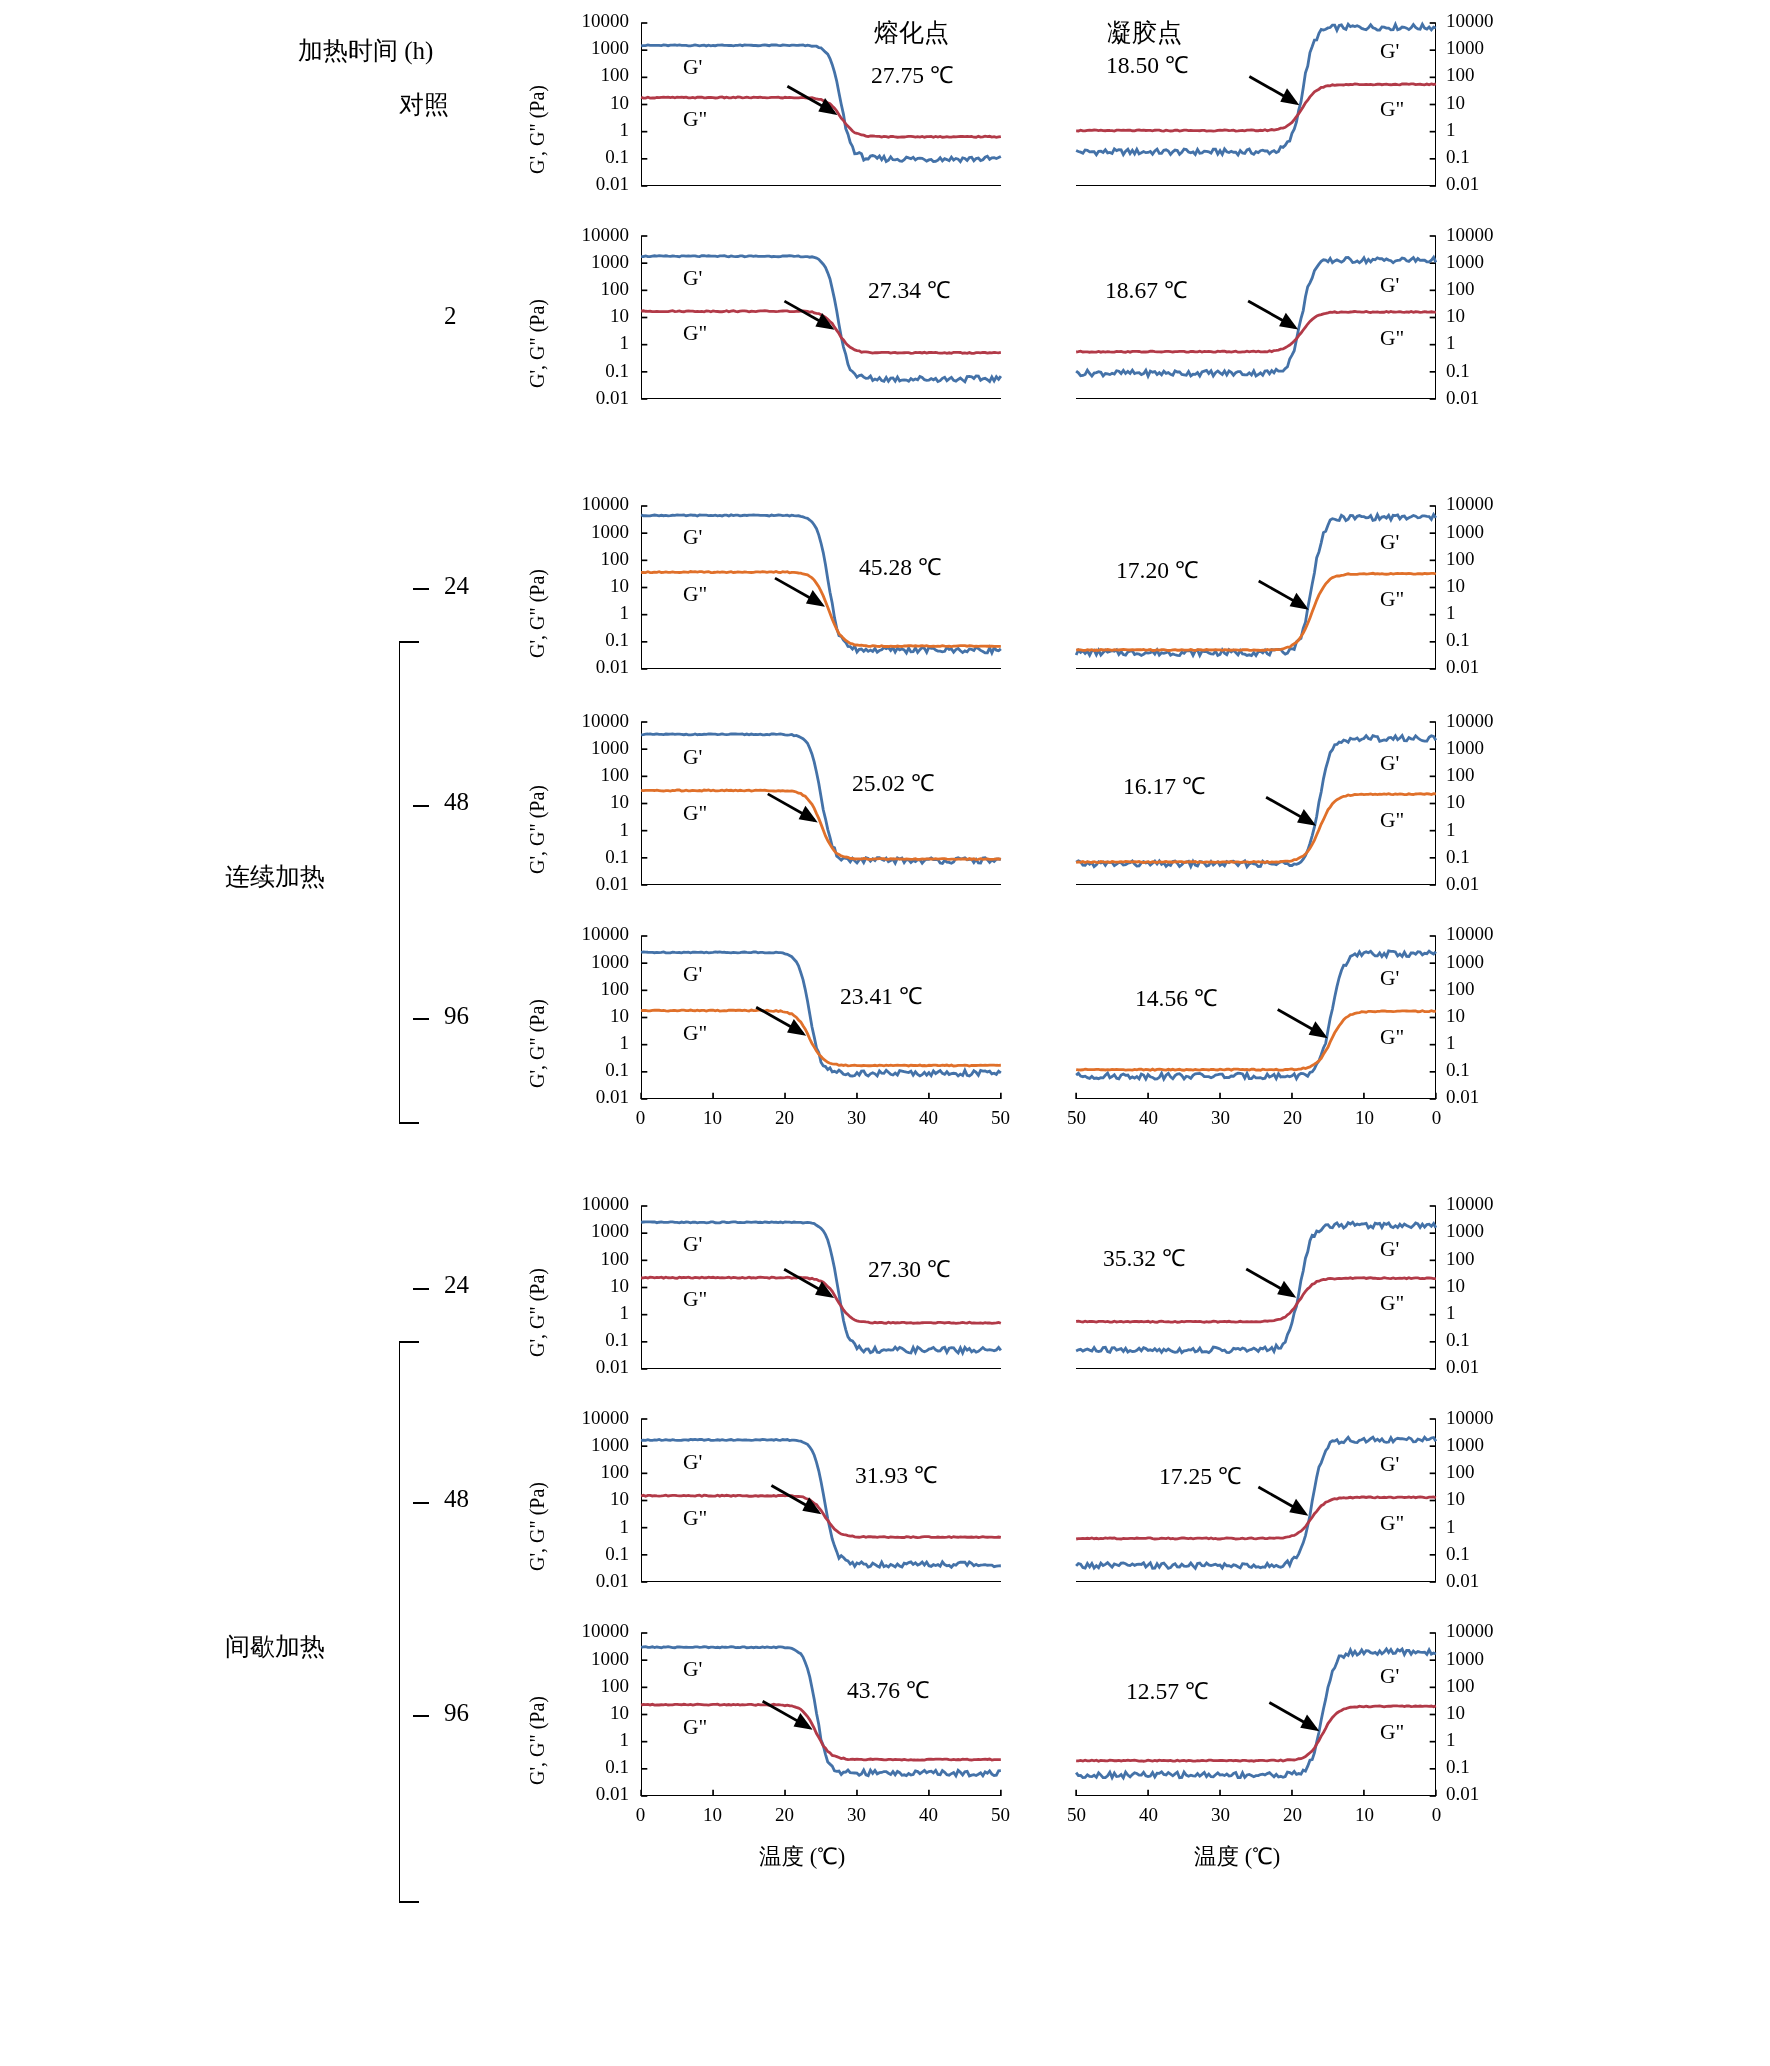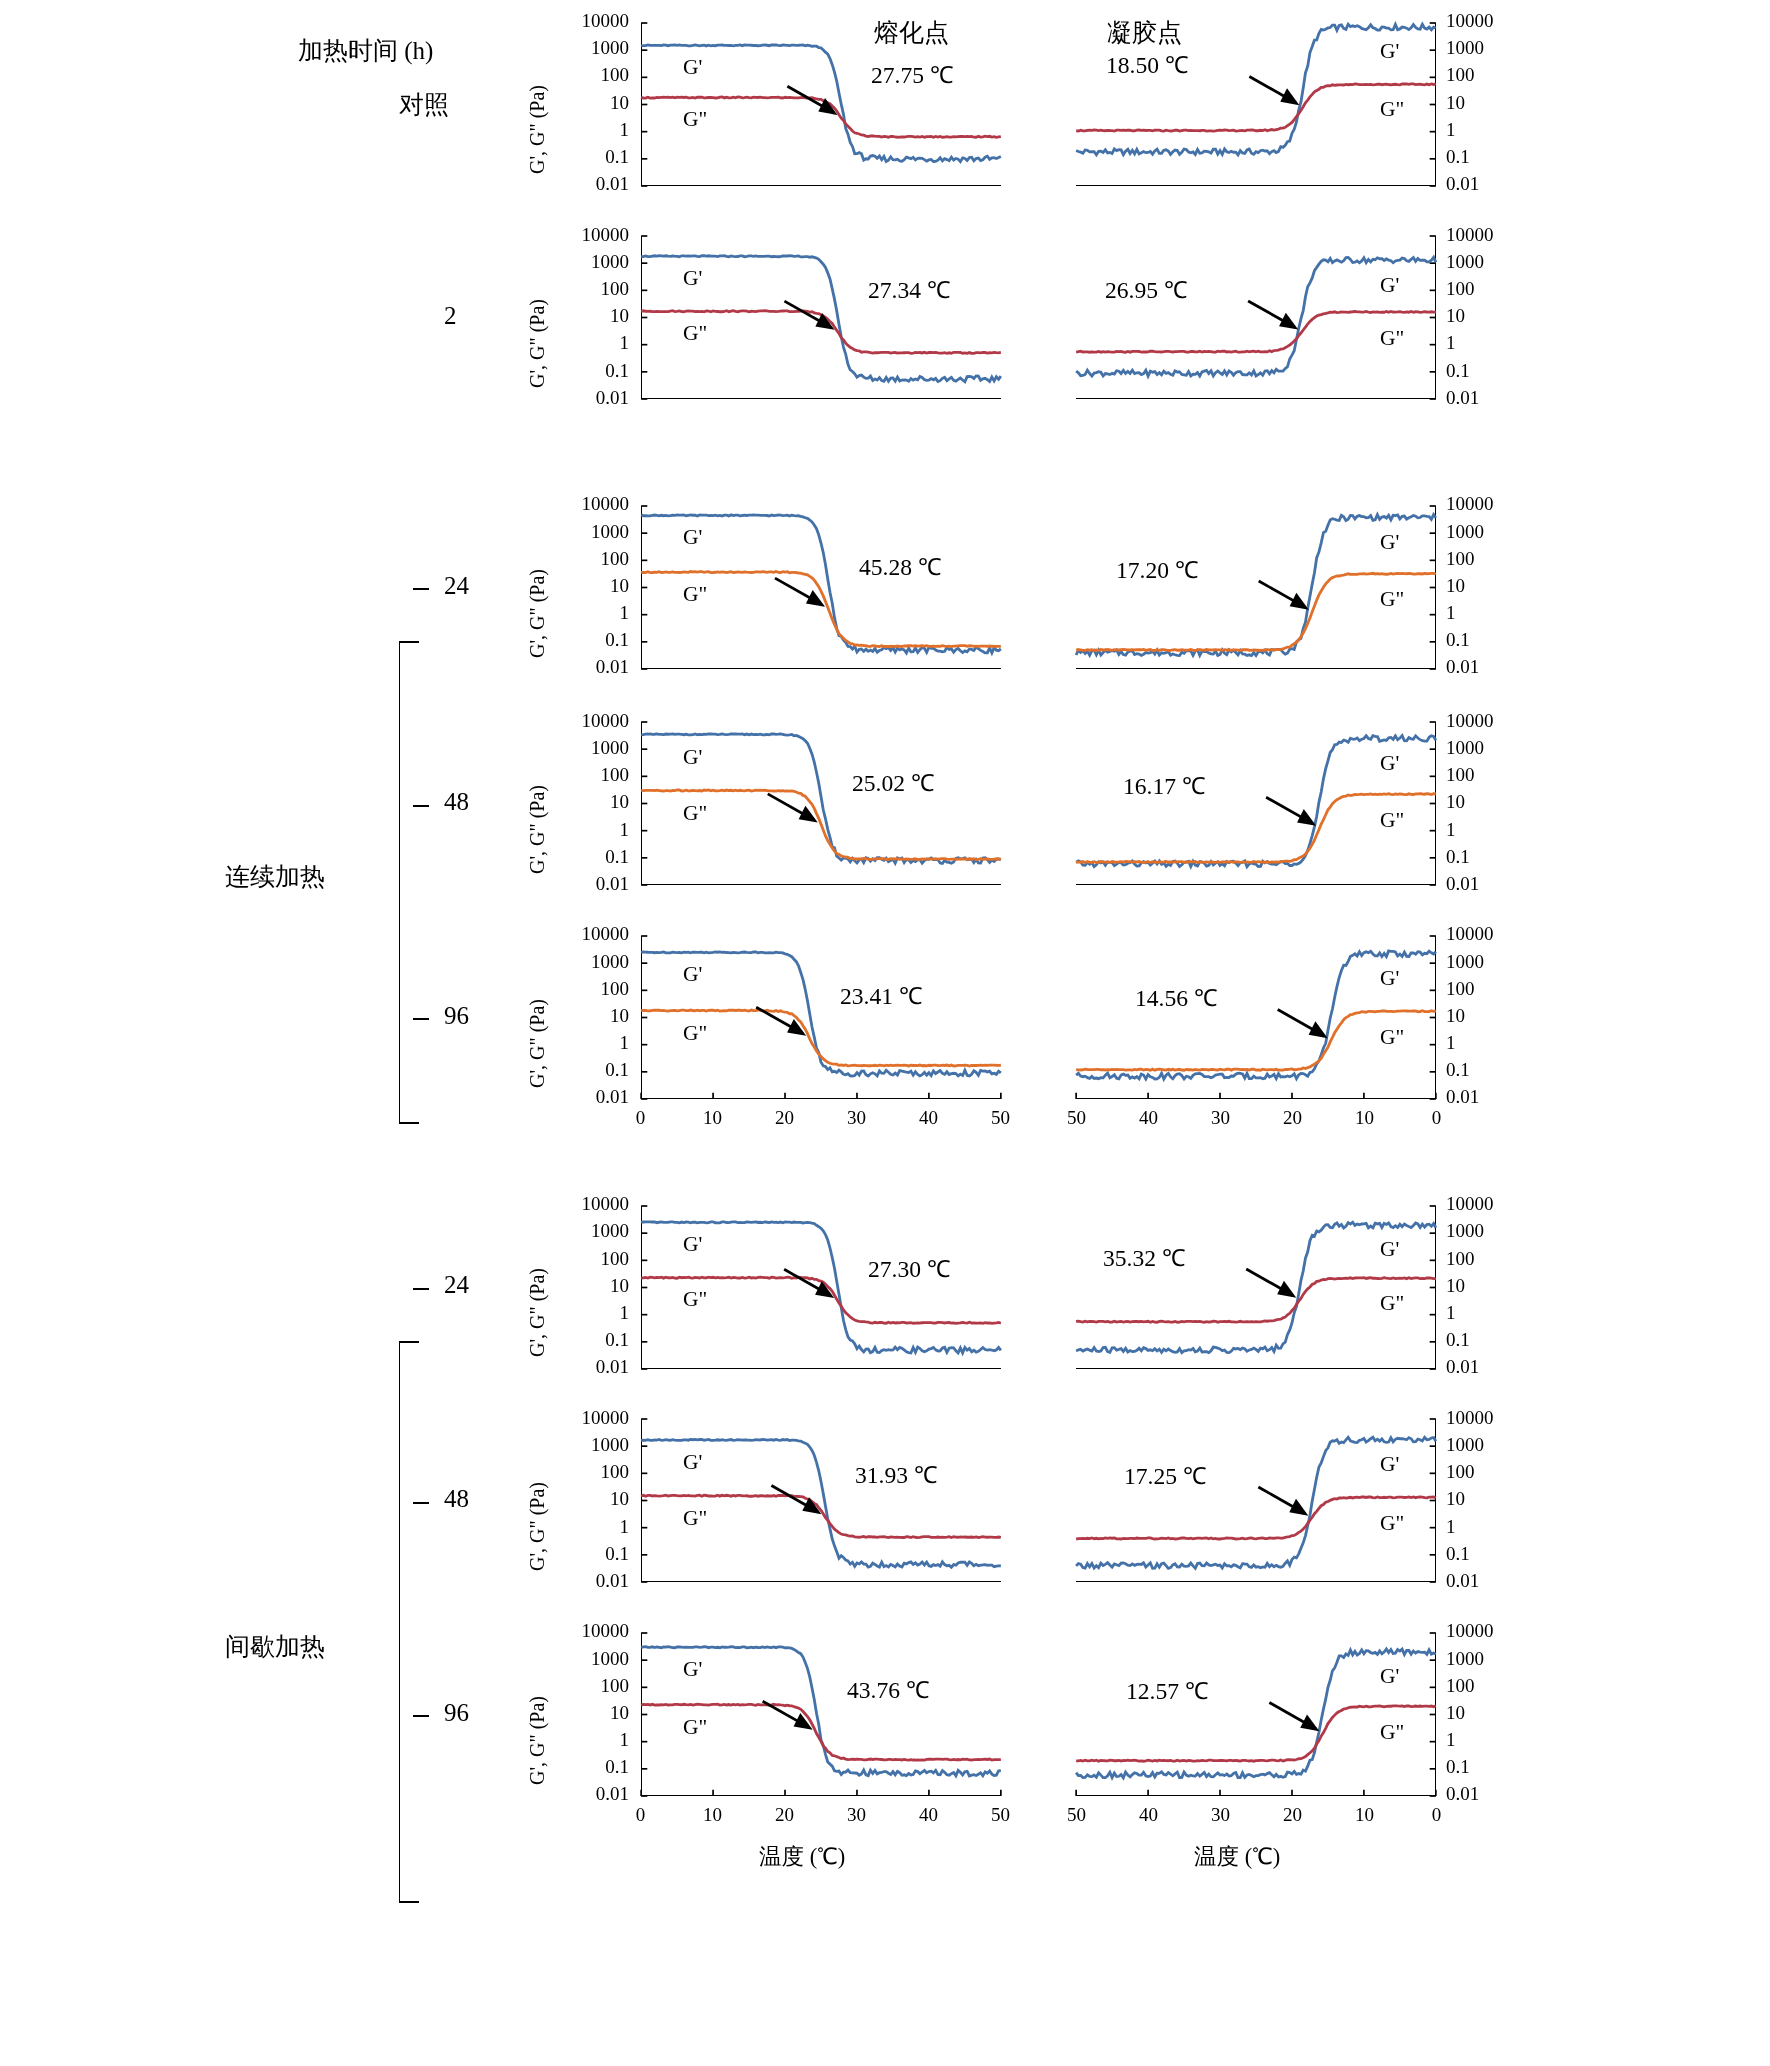--- a/index.html
+++ b/index.html
@@ -154,21 +154,21 @@
     </div>
     <div class="txt axisnum" style="left:1446px;top:224px;width:84px;text-align:left;">10000</div>
     <div class="txt axisnum" style="left:1446px;top:251px;width:84px;text-align:left;">1000</div>
     <div class="txt axisnum" style="left:1446px;top:278px;width:84px;text-align:left;">100</div>
     <div class="txt axisnum" style="left:1446px;top:305px;width:84px;text-align:left;">10</div>
     <div class="txt axisnum" style="left:1446px;top:332px;width:84px;text-align:left;">1</div>
     <div class="txt axisnum" style="left:1446px;top:360px;width:84px;text-align:left;">0.1</div>
     <div class="txt axisnum" style="left:1446px;top:387px;width:84px;text-align:left;">0.01</div>
     <div class="txt gl" style="left:1380px;top:273px;">G'</div>
     <div class="txt gl" style="left:1380px;top:326px;">G"</div>
-    <div class="txt temp" style="left:1105px;top:273px;">26.95 ℃</div>
+    <div class="txt temp" style="left:1105px;top:273px;">18.67 ℃</div>
     <div class="txt rowlab" style="left:444px;top:572px;">24</div>
     <div class="dash" style="left:413px;top:588px;"></div>
     <div class="panel" style="left:641px;top:506px;width:360px;height:163px;">
       <div class="plotbox"></div>
       <svg width="360" height="163" viewBox="0 0 640 290">
         <line x1="0" x2="11" y1="0" y2="0" stroke="#000" stroke-width="3"></line>
         <line x1="0" x2="11" y1="48.333333333333336" y2="48.333333333333336" stroke="#000" stroke-width="3"></line>
         <line x1="0" x2="11" y1="96.66666666666667" y2="96.66666666666667" stroke="#000" stroke-width="3"></line>
         <line x1="0" x2="11" y1="145" y2="145" stroke="#000" stroke-width="3"></line>
         <line x1="0" x2="11" y1="193.33333333333334" y2="193.33333333333334" stroke="#000" stroke-width="3"></line>
@@ -453,21 +453,21 @@
     </div>
     <div class="txt axisnum" style="left:1446px;top:1407px;width:84px;text-align:left;">10000</div>
     <div class="txt axisnum" style="left:1446px;top:1434px;width:84px;text-align:left;">1000</div>
     <div class="txt axisnum" style="left:1446px;top:1461px;width:84px;text-align:left;">100</div>
     <div class="txt axisnum" style="left:1446px;top:1488px;width:84px;text-align:left;">10</div>
     <div class="txt axisnum" style="left:1446px;top:1516px;width:84px;text-align:left;">1</div>
     <div class="txt axisnum" style="left:1446px;top:1543px;width:84px;text-align:left;">0.1</div>
     <div class="txt axisnum" style="left:1446px;top:1570px;width:84px;text-align:left;">0.01</div>
     <div class="txt gl" style="left:1380px;top:1452px;">G'</div>
     <div class="txt gl" style="left:1380px;top:1511px;">G"</div>
-    <div class="txt temp" style="left:1124px;top:1459px;">17.25 ℃</div>
+    <div class="txt temp" style="left:1159px;top:1459px;">17.25 ℃</div>
     <div class="txt rowlab" style="left:444px;top:1699px;">96</div>
     <div class="dash" style="left:413px;top:1715px;"></div>
     <div class="panel" style="left:641px;top:1633px;width:360px;height:163px;">
       <div class="plotbox"></div>
       <svg width="360" height="163" viewBox="0 0 640 290">
         <line x1="0" x2="11" y1="0" y2="0" stroke="#000" stroke-width="3"></line>
         <line x1="0" x2="11" y1="48.333333333333336" y2="48.333333333333336" stroke="#000" stroke-width="3"></line>
         <line x1="0" x2="11" y1="96.66666666666667" y2="96.66666666666667" stroke="#000" stroke-width="3"></line>
         <line x1="0" x2="11" y1="145" y2="145" stroke="#000" stroke-width="3"></line>
         <line x1="0" x2="11" y1="193.33333333333334" y2="193.33333333333334" stroke="#000" stroke-width="3"></line>

